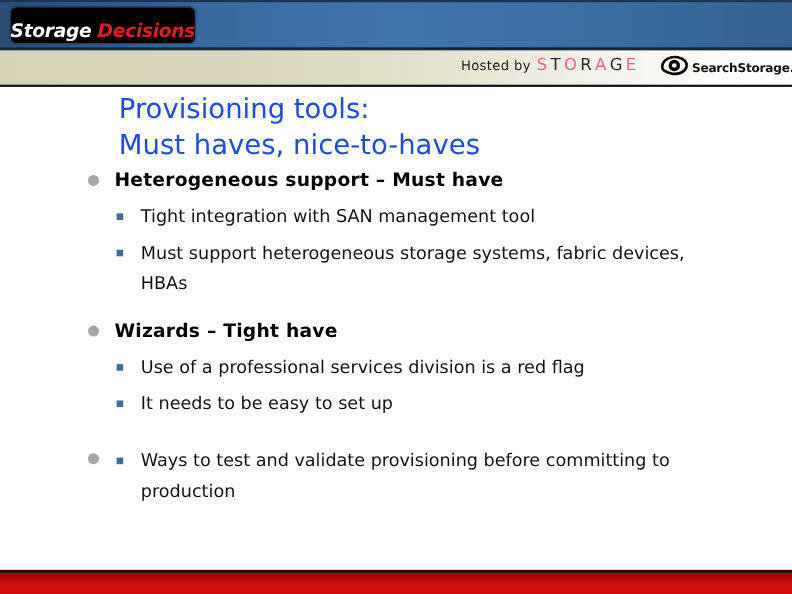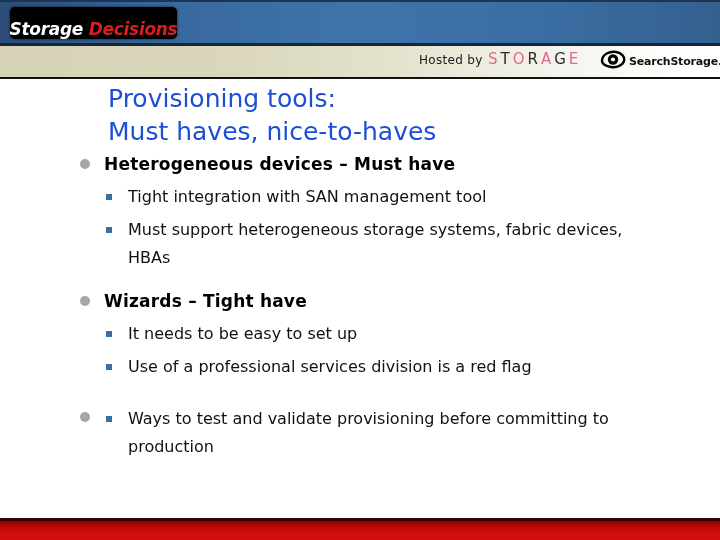--- a/index.html
+++ b/index.html
@@ -252,46 +252,46 @@
 </div>
 
 <div class="slide-title">Provisioning tools:
 Must haves, nice-to-haves</div>
 
 <div class="body-area">
 
   <div class="group">
     <div class="lvl1">
       <span class="bullet1"></span>
-      <span>Heterogeneous devices – Must have</span>
+      <span>Heterogeneous support – Must have</span>
     </div>
     <div class="lvl2">
       <span class="bullet2"></span>
       <span>Tight integration with SAN management tool</span>
     </div>
     <div class="lvl2">
       <span class="bullet2"></span>
       <span>Must support heterogeneous storage systems, fabric devices, HBAs</span>
     </div>
   </div>
 
   <div class="sp-after-sub"></div>
 
   <div class="group">
     <div class="lvl1">
       <span class="bullet1"></span>
       <span>Wizards – Tight have</span>
     </div>
     <div class="lvl2">
       <span class="bullet2"></span>
+      <span>Use of a professional services division is a red flag</span>
+    </div>
+    <div class="lvl2">
+      <span class="bullet2"></span>
       <span>It needs to be easy to set up</span>
-    </div>
-    <div class="lvl2">
-      <span class="bullet2"></span>
-      <span>Use of a professional services division is a red flag</span>
     </div>
   </div>
 
   <div class="sp-after-sub"></div>
 
   <div class="group">
     <div class="lvl1">
       <span class="bullet1"></span>
     </div>
     <div class="lvl2">

